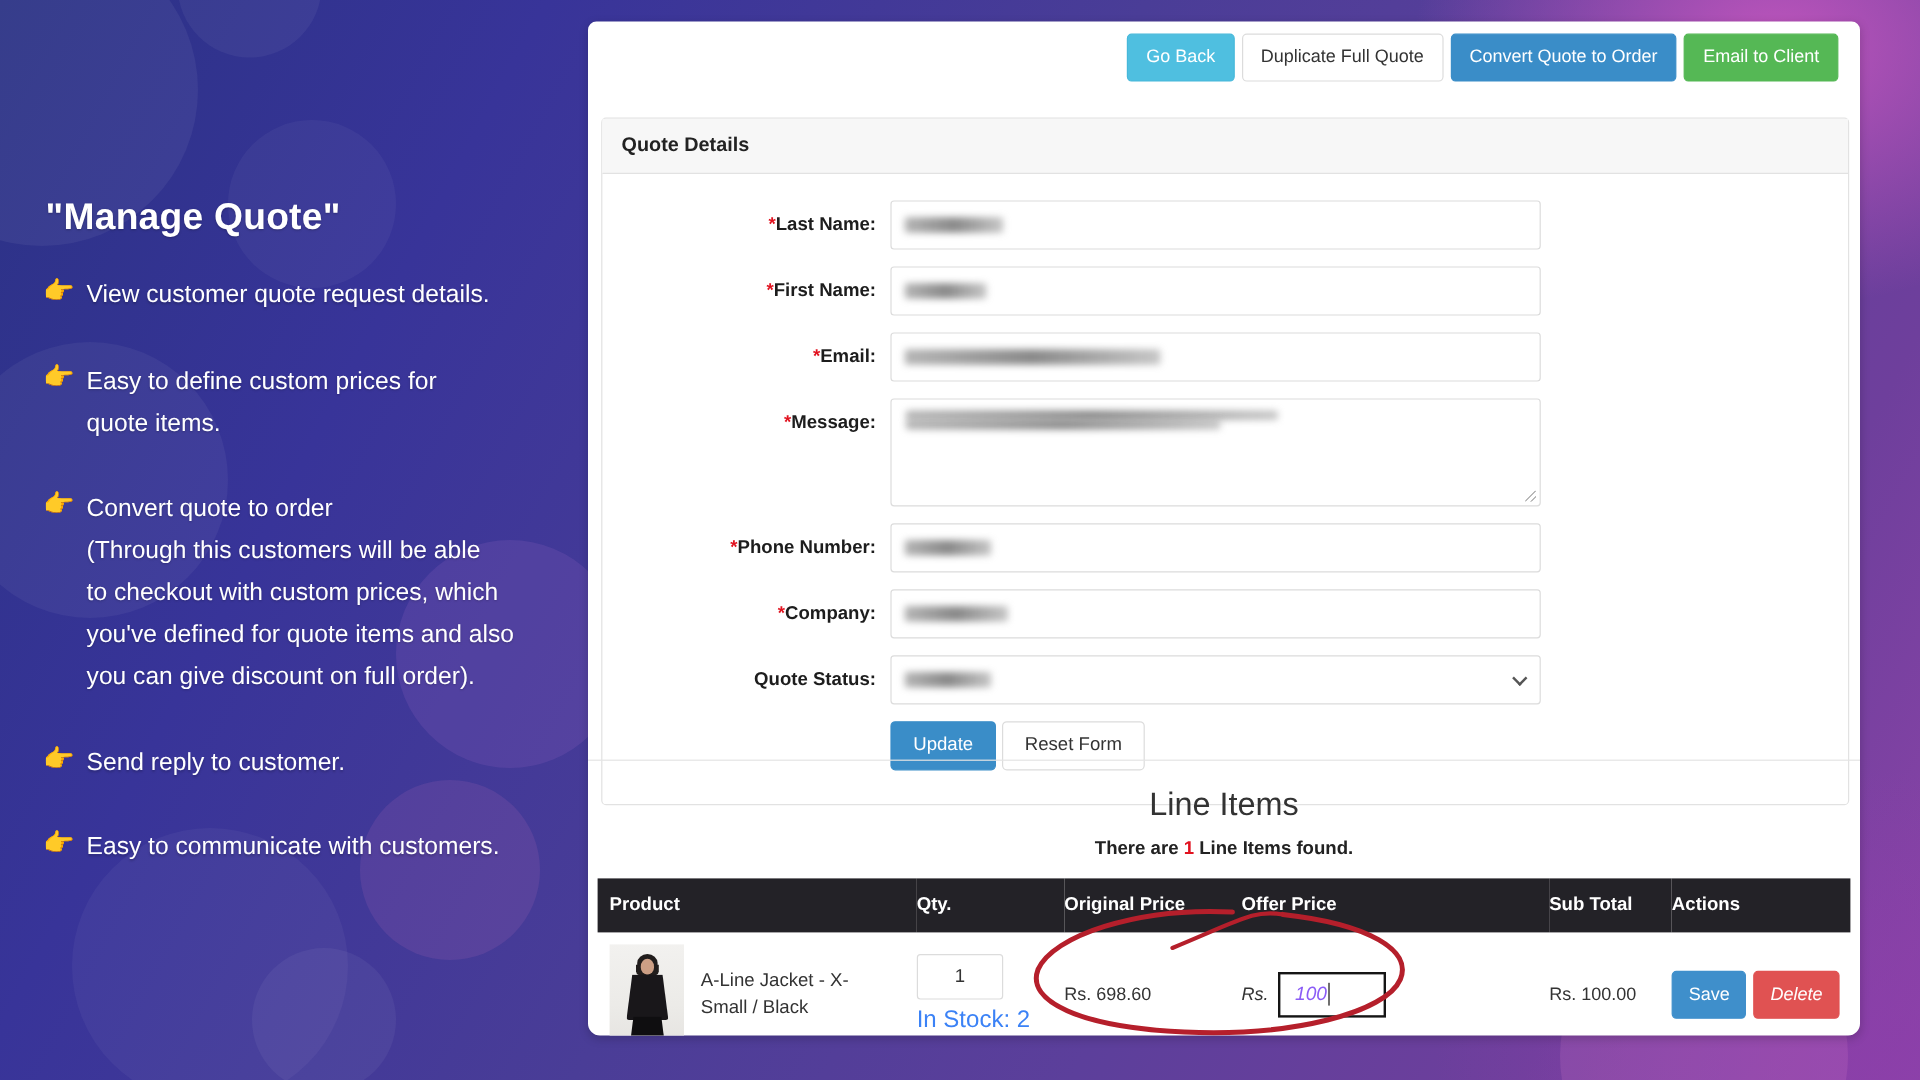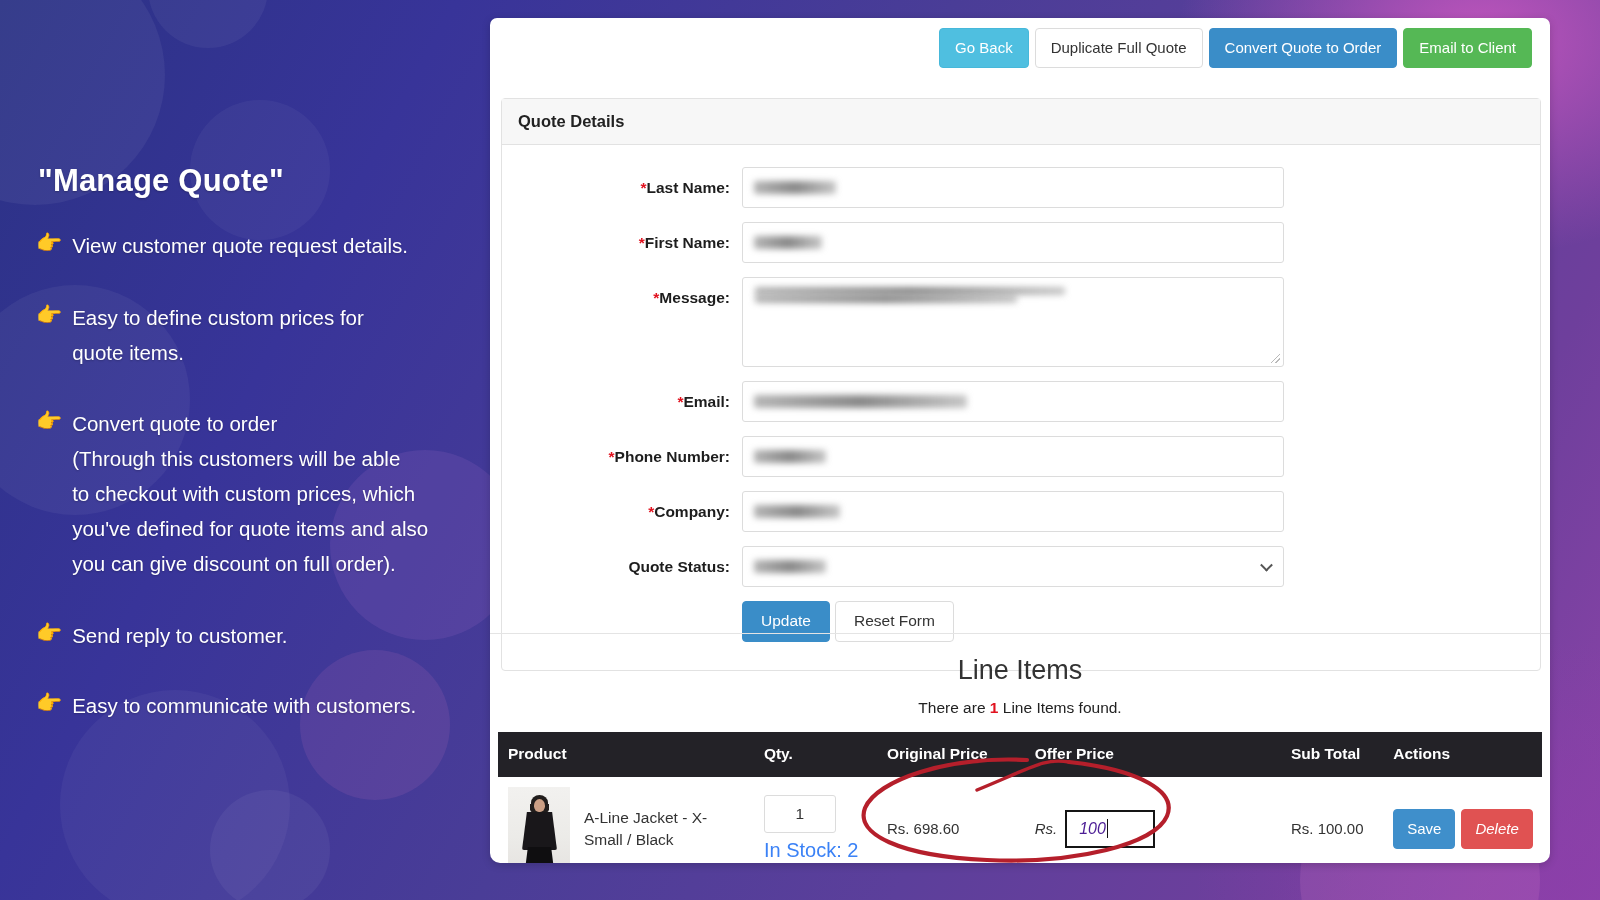--- a/index.html
+++ b/index.html
@@ -100,21 +100,21 @@
   }
   #form-actions { margin-left: 240px; padding-left: 0; display: flex; gap: 5px; margin-top: 4px; }
   #form-actions .btn { padding: 11px 18px 12px; font-size: 15.5px; }
 
   #divider { position: absolute; left: 0; top: 615px; width: 1060px; height: 1px; background: #e4e4e4; }
 
   
   #li-title { position: absolute; top: 637px; width: 1060px; text-align: center; font-size: 27px; color: #333; font-weight: 400; }
   #li-count { position: absolute; top: 681px; width: 1060px; text-align: center; font-size: 15.5px; color: #222; font-weight: bold; }
   #li-count .num { color: #e1121f; }
-  #li-count .plain { font-weight: normal; }
+  #li-count .plain { font-weight: bold; }
 
   table#items { position: absolute; top: 714px; left: 8px; width: 1044px; border-collapse: collapse; }
   table#items thead th {
     background: #232227; color: #fff; font-size: 15.5px; font-weight: bold;
     text-align: left; padding: 13px 0 14px 0; height: 41px;
   }
   table#items tbody td { padding: 10px 0; vertical-align: middle; font-size: 15px; color: #333; border: none; }
   .col-prod { width: 270px; padding-left: 10px !important; }
   .col-qty { width: 130px; }
   .col-orig { width: 160px; }
@@ -140,21 +140,21 @@
 
   .qty-box {
     width: 72px; height: 38px; border: 1px solid #dcdcdc; border-radius: 3px;
     display:flex; align-items:center; justify-content:center; font-size:15.5px; color:#333; background:#fff;
   }
   .instock { font-size: 20px; font-weight: normal; color: #3b82f6; margin-top: 6px; }
   .offer-wrap { display:flex; align-items:center; gap: 8px; font-style: italic; }
   .rs-label { font-size: 15px; color: #333; }
   .offer-input {
     width: 90px; height: 38px; border: 2px solid #151515; background:#fff;
-    display:flex; align-items:center; padding-left: 12px; font-size: 16px; color: #4c1d95; position: relative;
+    display:flex; align-items:center; padding-left: 12px; font-size: 16px; color: #8b5cf6; position: relative;
   }
   .caret { display:inline-block; width:1px; height:19px; background:#111; margin-left:1px; }
   .act-wrap { display: flex; gap: 6px; }
   .btn-sm { font-size: 15px; padding: 10px 13px 11px; border-radius: 4px; border: 1px solid transparent; color: #fff; cursor:pointer; }
   .btn-save { background: #3f8fcb; border-color:#3f8fcb; }
   .btn-del { background: #e05252; border-color:#e05252;font-style:italic; }
 
   
   #annot { position: absolute; left: 855px; top: 752px; width: 330px; height: 112px; pointer-events: none; }
 </style>
@@ -231,34 +231,34 @@
         <div class="frow">
           <div class="flabel"><span class="req">*</span><span>First Name:</span></div>
           <div class="fctl">
             <div class="finput">
               <span class="redact" style="width:68px;"></span>
             </div>
           </div>
         </div>
 
         <div class="frow">
+          <div class="flabel"><span class="req">*</span><span>Email:</span></div>
+          <div class="fctl">
+            <div class="finput">
+              <span class="redact" style="width:213px;"></span>
+            </div>
+          </div>
+        </div>
+
+        <div class="frow">
           <div class="flabel"><span class="req">*</span><span>Message:</span></div>
           <div class="fctl">
             <div class="ftext">
               <span class="redact l2" style="width:310px; left:12px; top:9px;"></span>
               <span class="redact l2" style="width:262px; left:12px; top:17px;"></span>
-            </div>
-          </div>
-        </div>
-
-        <div class="frow">
-          <div class="flabel"><span class="req">*</span><span>Email:</span></div>
-          <div class="fctl">
-            <div class="finput">
-              <span class="redact" style="width:213px;"></span>
             </div>
           </div>
         </div>
 
         <div class="frow">
           <div class="flabel"><span class="req">*</span><span>Phone Number:</span></div>
           <div class="fctl">
             <div class="finput">
               <span class="redact" style="width:72px;"></span>
             </div>

